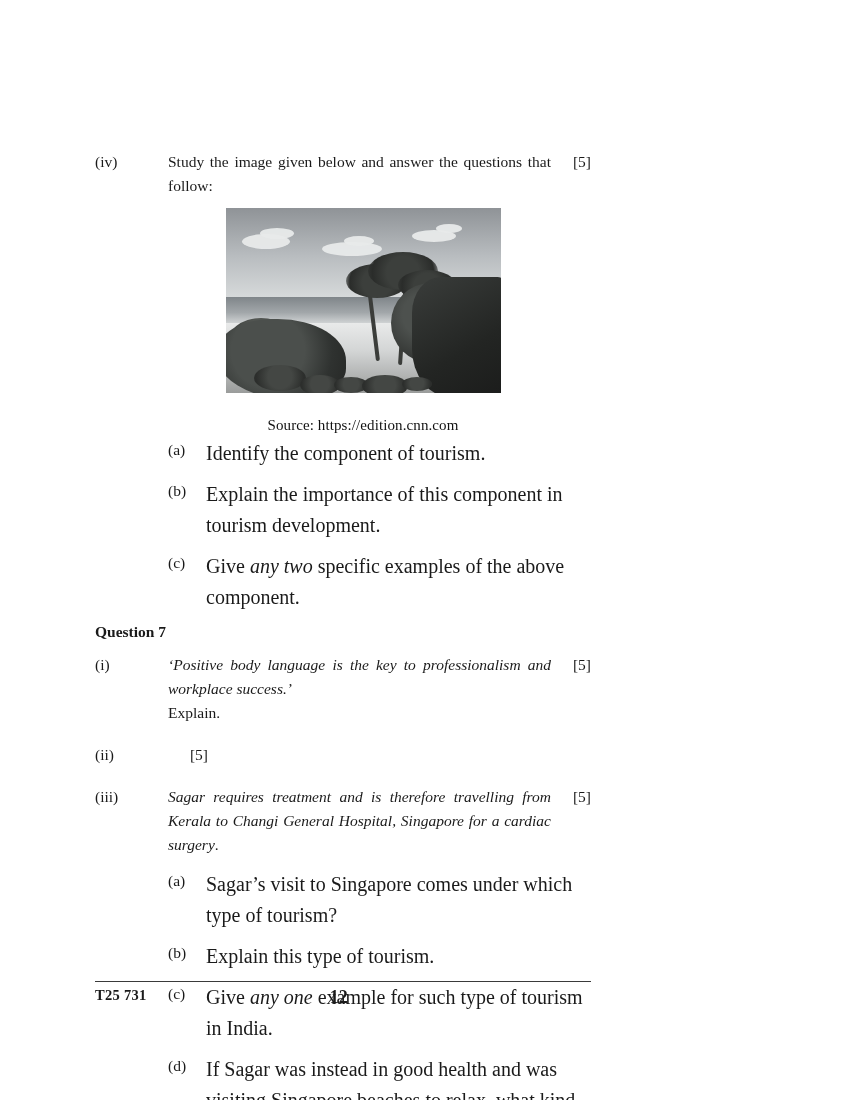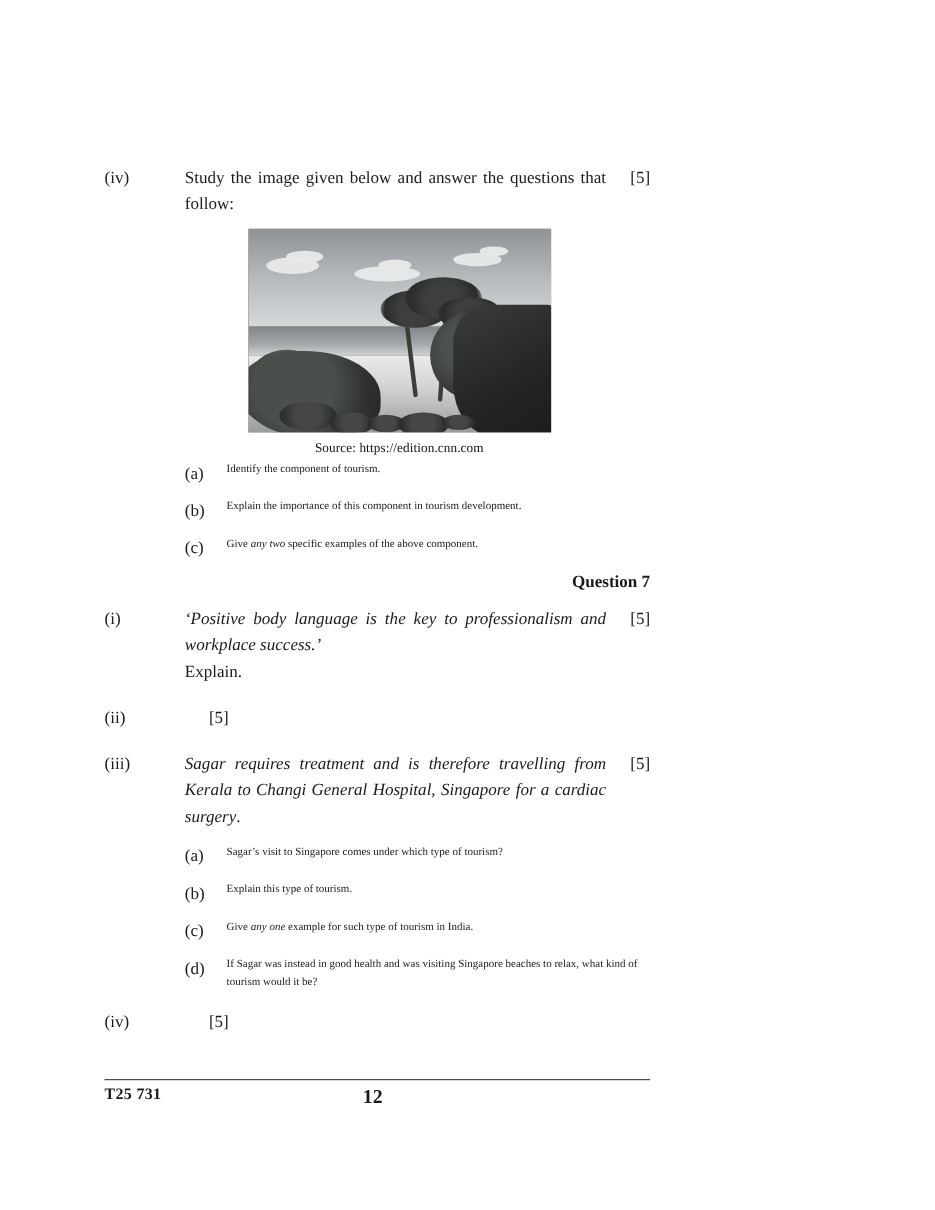--- a/index.html
+++ b/index.html
@@ -57,21 +57,21 @@
     margin-bottom: 10px;
   }
   .submarker {
     width: 38px;
     flex: 0 0 38px;
     font-size: 15.5px;
     line-height: 1.55;
   }
   .subbody {
     flex: 1 1 auto;
-    font-size: 10px;
+    font-size: 20px;
     line-height: 1.55;
   }
 
   .ital { font-style: italic; }
 
   
   .figure-wrap {
     margin-top: 10px;
     margin-bottom: 4px;
     text-align: center;
@@ -160,31 +160,30 @@
     background: radial-gradient(circle at 50% 45%, #444744 0 40%, #2c2e2c 80%);
     border-radius: 50%;
   }
   .s1 { width: 52px; height: 26px; left: 28px;  bottom: 2px; }
   .s2 { width: 40px; height: 20px; left: 74px;  bottom: -2px; }
   .s3 { width: 34px; height: 16px; left: 108px; bottom: 0px; }
   .s4 { width: 46px; height: 22px; left: 136px; bottom: -4px; }
   .s5 { width: 30px; height: 14px; left: 176px; bottom: 2px; }
 
   .source {
-    font-size: 12px;
+    font-size: 15px;
     color: #111;
-    margin-top: 2px;
+    margin-top: 20px;
     letter-spacing: 0.1px;
   }
 
   .qhead {
     font-weight: bold;
     font-size: 15.5px;
     margin-bottom: 12px;
-    text-align: right;
   }
 
   .gap-sm { height: 8px; }
   .gap-md { height: 14px; }
 
   
   .footer-rule {
     position: absolute;
     left: 95px;
     right: 95px;

